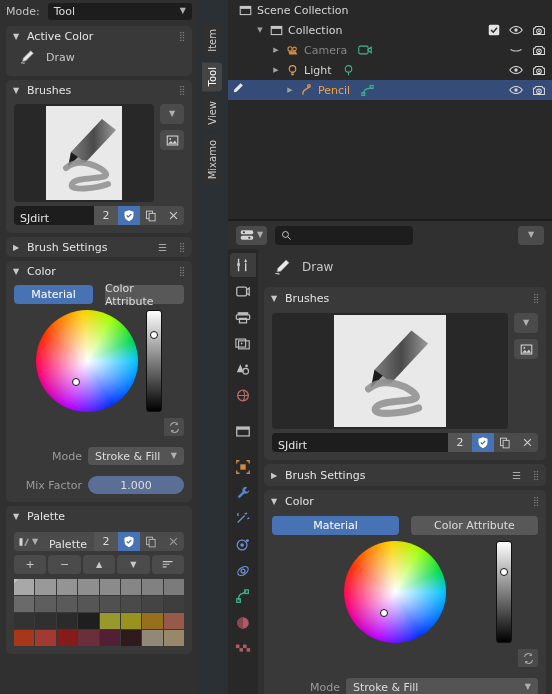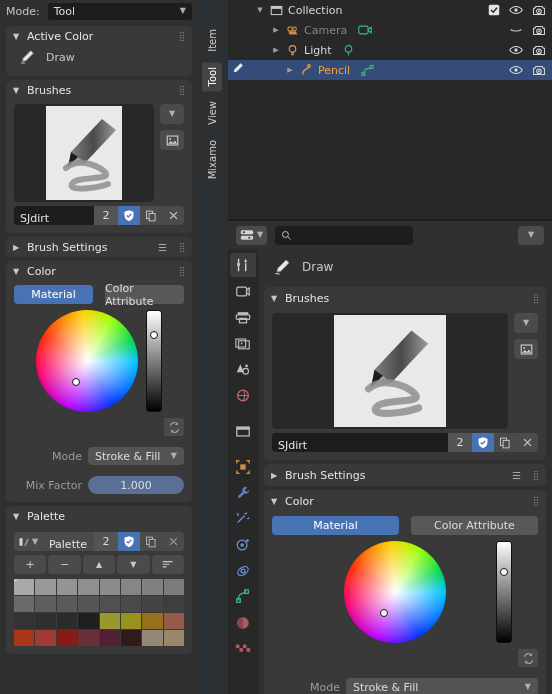--- a/index.html
+++ b/index.html
@@ -356,20 +356,30 @@
   <div class="vtabs" id="vtabs">
       <div class="vtab">Item</div>
       <div class="vtab active">Tool</div>
       <div class="vtab">View</div>
       <div class="vtab">Mixamo</div>
     </div>
 
   <div class="outliner">
     <div id="outliner-rows">
         <div class="ol-row">
+          <span class="ol-ind" style="width: 0px;"></span>
+          <span style="display: flex; align-items: center;">
+            <svg width="13" height="13" viewBox="0 0 16 16">
+              <rect x="1.5" y="3" width="13" height="10" fill="none" stroke="#c9c9c9" stroke-width="1.3"></rect>
+              <rect x="1.5" y="3" width="13" height="3" fill="#c9c9c9"></rect>
+            </svg>
+          </span>
+          <span class="ol-txt">Scene Collection</span>
+        </div>
+        <div class="ol-row">
           <span class="ol-ind" style="width: 16px;"></span>
           <span class="ol-tri">▼</span>
           <span style="display: flex; align-items: center;">
             <svg width="13" height="13" viewBox="0 0 16 16">
               <rect x="1.5" y="3" width="13" height="10" fill="none" stroke="#c9c9c9" stroke-width="1.3"></rect>
               <rect x="1.5" y="3" width="13" height="3" fill="#c9c9c9"></rect>
             </svg>
           </span>
           <span class="ol-txt">Collection</span>
           <span class="ol-right">

